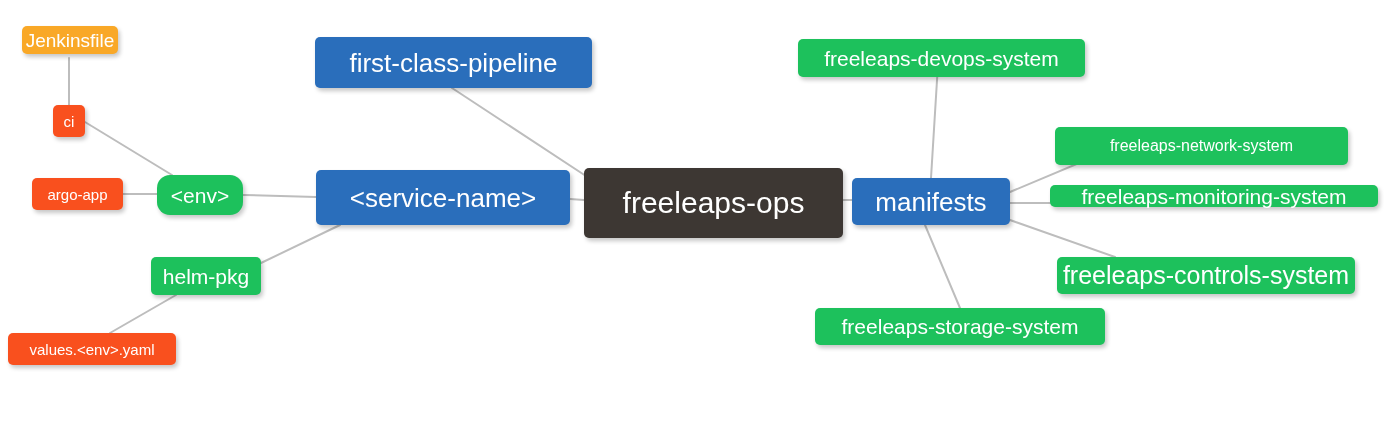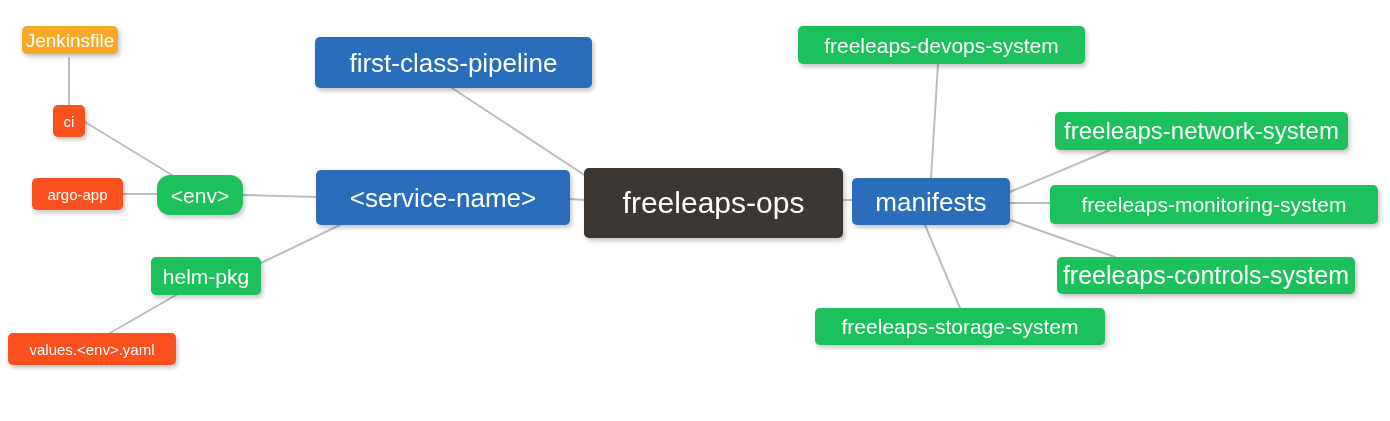--- a/index.html
+++ b/index.html
@@ -86,27 +86,27 @@
       </div>
       <div class="node" style="left: 53px; top: 105px; width: 32px; height: 32px; background: rgb(249, 80, 30); font-size: 15px; text-align: right;">
         <span class="node-label">ci</span>
       </div>
       <div class="node" style="left: 32px; top: 178px; width: 91px; height: 32px; background: rgb(249, 80, 30); font-size: 15px;">
         <span class="node-label">argo-app</span>
       </div>
       <div class="node" style="left: 8px; top: 333px; width: 168px; height: 32px; background: rgb(249, 80, 30); font-size: 15px;">
         <span class="node-label">values.&lt;env&gt;.yaml</span>
       </div>
-      <div class="node" style="left: 798px; top: 26px; width: 287px; height: 38px; background: rgb(29, 193, 92); font-size: 21px;">
+      <div class="node" style="left: 798px; top: 39px; width: 287px; height: 38px; background: rgb(29, 193, 92); font-size: 21px;">
         <span class="node-label">freeleaps-devops-system</span>
       </div>
-      <div class="node" style="left: 1055px; top: 112px; width: 293px; height: 38px; background: rgb(29, 193, 92); font-size: 24px;">
+      <div class="node" style="left: 1055px; top: 127px; width: 293px; height: 38px; background: rgb(29, 193, 92); font-size: 16px;">
         <span class="node-label">freeleaps-network-system</span>
       </div>
-      <div class="node" style="left: 1050px; top: 185px; width: 328px; height: 39px; background: rgb(29, 193, 92); font-size: 21px;">
+      <div class="node" style="left: 1050px; top: 185px; width: 328px; height: 22px; background: rgb(29, 193, 92); font-size: 21px;">
         <span class="node-label">freeleaps-monitoring-system</span>
       </div>
       <div class="node" style="left: 1057px; top: 257px; width: 298px; height: 37px; background: rgb(29, 193, 92); font-size: 25px;">
         <span class="node-label">freeleaps-controls-system</span>
       </div>
       <div class="node" style="left: 815px; top: 308px; width: 290px; height: 37px; background: rgb(29, 193, 92); font-size: 21px;">
         <span class="node-label">freeleaps-storage-system</span>
       </div>
     </div>
 </div>

